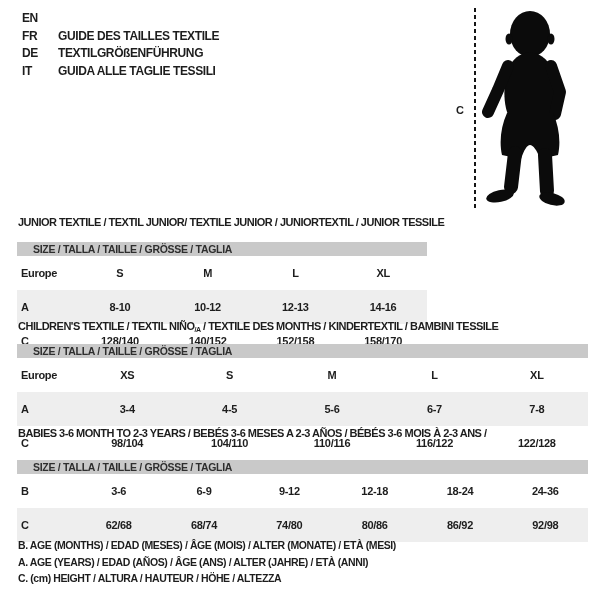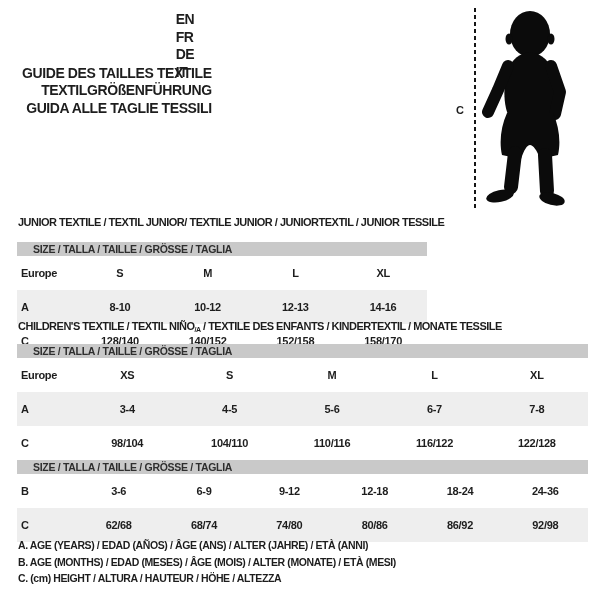--- a/index.html
+++ b/index.html
@@ -3,21 +3,21 @@
 <meta charset="utf-8">
 <style>
   html,body{margin:0;padding:0;}
   body{
     width:600px;height:600px;position:relative;background:#ffffff;
     font-family:"Liberation Sans",sans-serif;font-weight:700;color:#1d1d1d;
     letter-spacing:-0.3px;overflow:hidden;
   }
   
   .lang-list{position:absolute;left:22px;top:11px;}
-  .lang-row{display:flex;height:17.5px;align-items:flex-end;font-size:14px;letter-spacing:-0.4px;flex-direction:column;}
+  .lang-row{display:flex;height:17.5px;align-items:flex-start;font-size:12px;letter-spacing:-0.4px;}
   .lang-code{width:36px;flex:0 0 36px;}
   
   .figure{position:absolute;left:450px;top:0;width:150px;height:215px;}
   .height-line{
     position:absolute;left:24px;top:8px;width:2px;height:200px;
     background:repeating-linear-gradient(to bottom,#151515 0 4px,transparent 4px 7px);
   }
   .height-label{position:absolute;left:6px;top:104px;font-size:11px;}
   .silhouette{position:absolute;left:28px;top:8px;}
   
@@ -99,21 +99,21 @@
   </div>
   <div class="trow">
     <div class="cell-label">C</div>
     <div class="cell-val">128/140</div>
     <div class="cell-val">140/152</div>
     <div class="cell-val">152/158</div>
     <div class="cell-val">158/170</div>
   </div>
 </div>
 
-<div class="section-title" style="top:320px;"><span>CHILDREN'S TEXTILE / TEXTIL NIÑO</span><span class="subscript">/A</span><span> / TEXTILE DES ENFANTS / KINDERTEXTIL / MONATE TESSILE</span></div>
+<div class="section-title" style="top:320px;"><span>CHILDREN'S TEXTILE / TEXTIL NIÑO</span><span class="subscript">/A</span><span> / TEXTILE DES MONTHS / KINDERTEXTIL / BAMBINI TESSILE</span></div>
 <div class="size-table t2">
   <div class="size-bar">SIZE / TALLA / TAILLE / GRÖSSE / TAGLIA</div>
   <div class="trow">
     <div class="cell-label">Europe</div>
     <div class="cell-val">XS</div>
     <div class="cell-val">S</div>
     <div class="cell-val">M</div>
     <div class="cell-val">L</div>
     <div class="cell-val">XL</div>
   </div>
@@ -129,20 +129,21 @@
     <div class="cell-label">C</div>
     <div class="cell-val">98/104</div>
     <div class="cell-val">104/110</div>
     <div class="cell-val">110/116</div>
     <div class="cell-val">116/122</div>
     <div class="cell-val">122/128</div>
   </div>
 </div>
 
 <div class="section-title" style="top:425px;line-height:16px;">
+  <div>BABIES 3-6 MONTH TO 2-3 YEARS / BEBÉS 3-6 MESES A 2-3 AÑOS / BÉBÉS 3-6 MOIS À 2-3 ANS /</div>
 </div>
 <div class="size-table t3">
   <div class="size-bar">SIZE / TALLA / TAILLE / GRÖSSE / TAGLIA</div>
   <div class="trow">
     <div class="cell-label">B</div>
     <div class="cell-val">3-6</div>
     <div class="cell-val">6-9</div>
     <div class="cell-val">9-12</div>
     <div class="cell-val">12-18</div>
     <div class="cell-val">18-24</div>
@@ -153,16 +154,16 @@
     <div class="cell-val">62/68</div>
     <div class="cell-val">68/74</div>
     <div class="cell-val">74/80</div>
     <div class="cell-val">80/86</div>
     <div class="cell-val">86/92</div>
     <div class="cell-val">92/98</div>
   </div>
 </div>
 
 <div class="footnotes">
+  <div class="footnote">B. AGE (MONTHS) / EDAD (MESES) / ÂGE (MOIS) / ALTER (MONATE) / ETÀ (MESI)</div>
   <div class="footnote">A. AGE (YEARS) / EDAD (AÑOS) / ÂGE (ANS) / ALTER (JAHRE) / ETÀ (ANNI)</div>
-  <div class="footnote">B. AGE (MONTHS) / EDAD (MESES) / ÂGE (MOIS) / ALTER (MONATE) / ETÀ (MESI)</div>
   <div class="footnote">C. (cm) HEIGHT / ALTURA / HAUTEUR / HÖHE / ALTEZZA</div>
 </div>
 
 </body></html>

